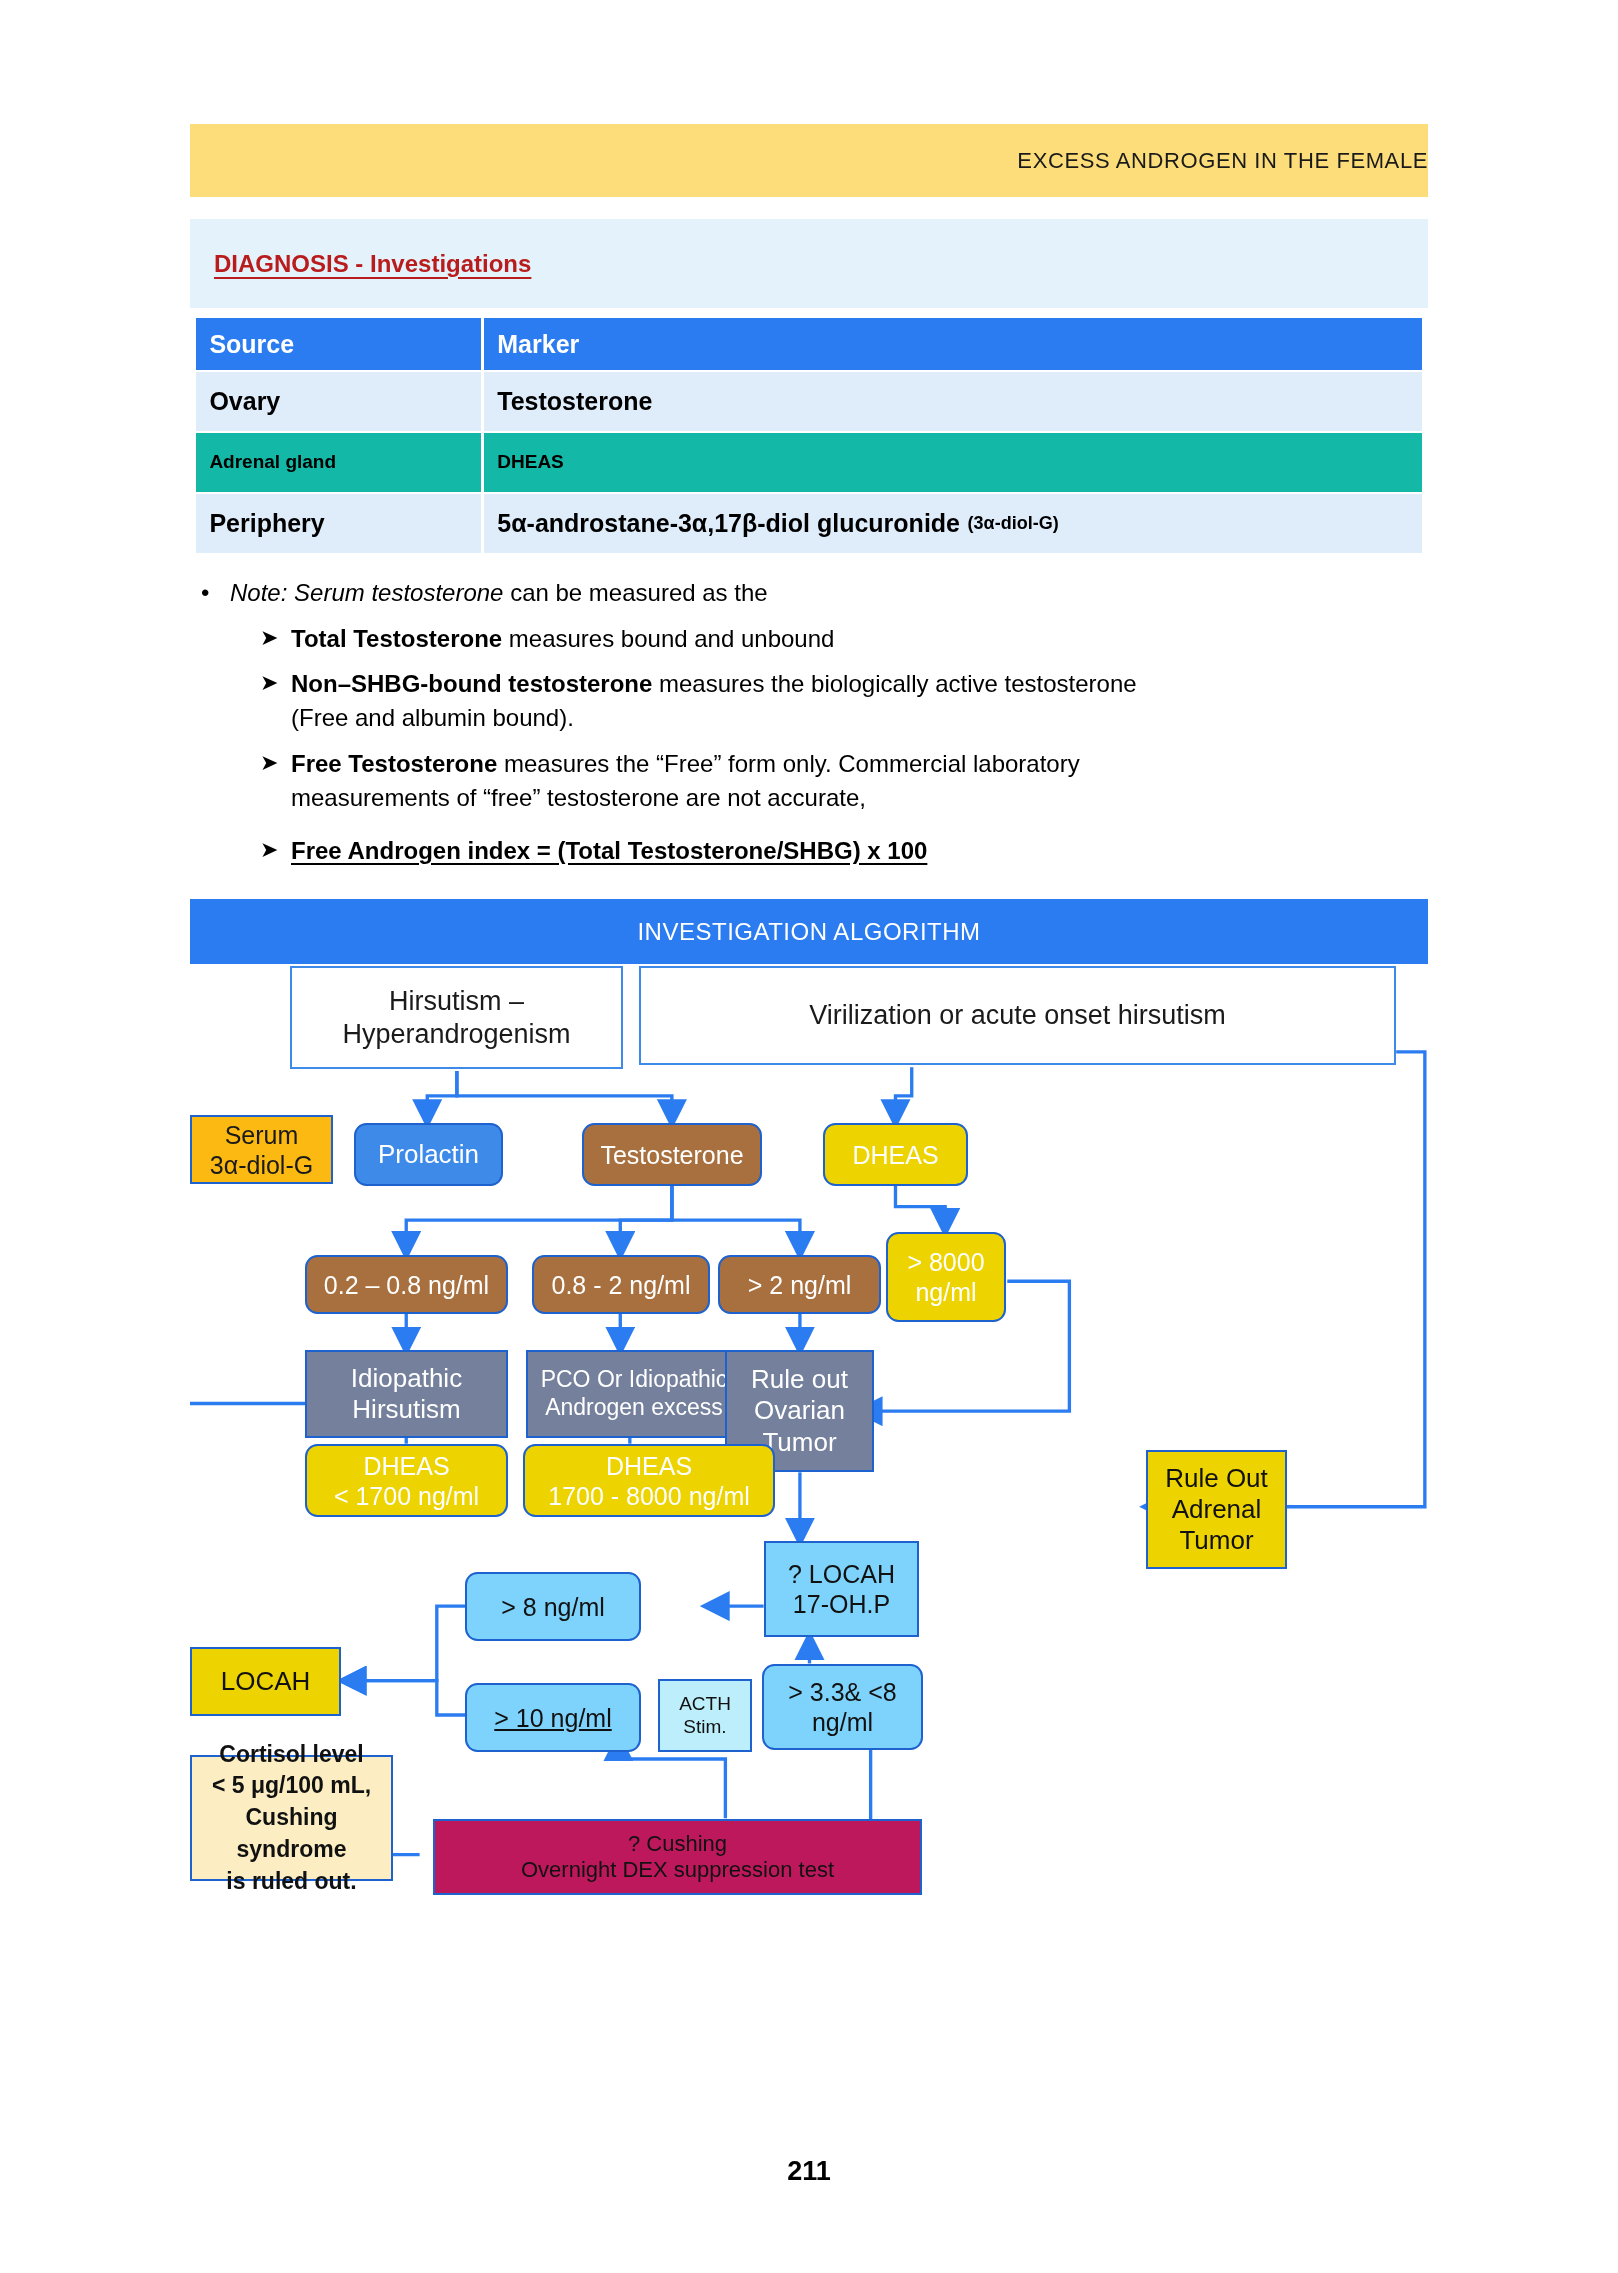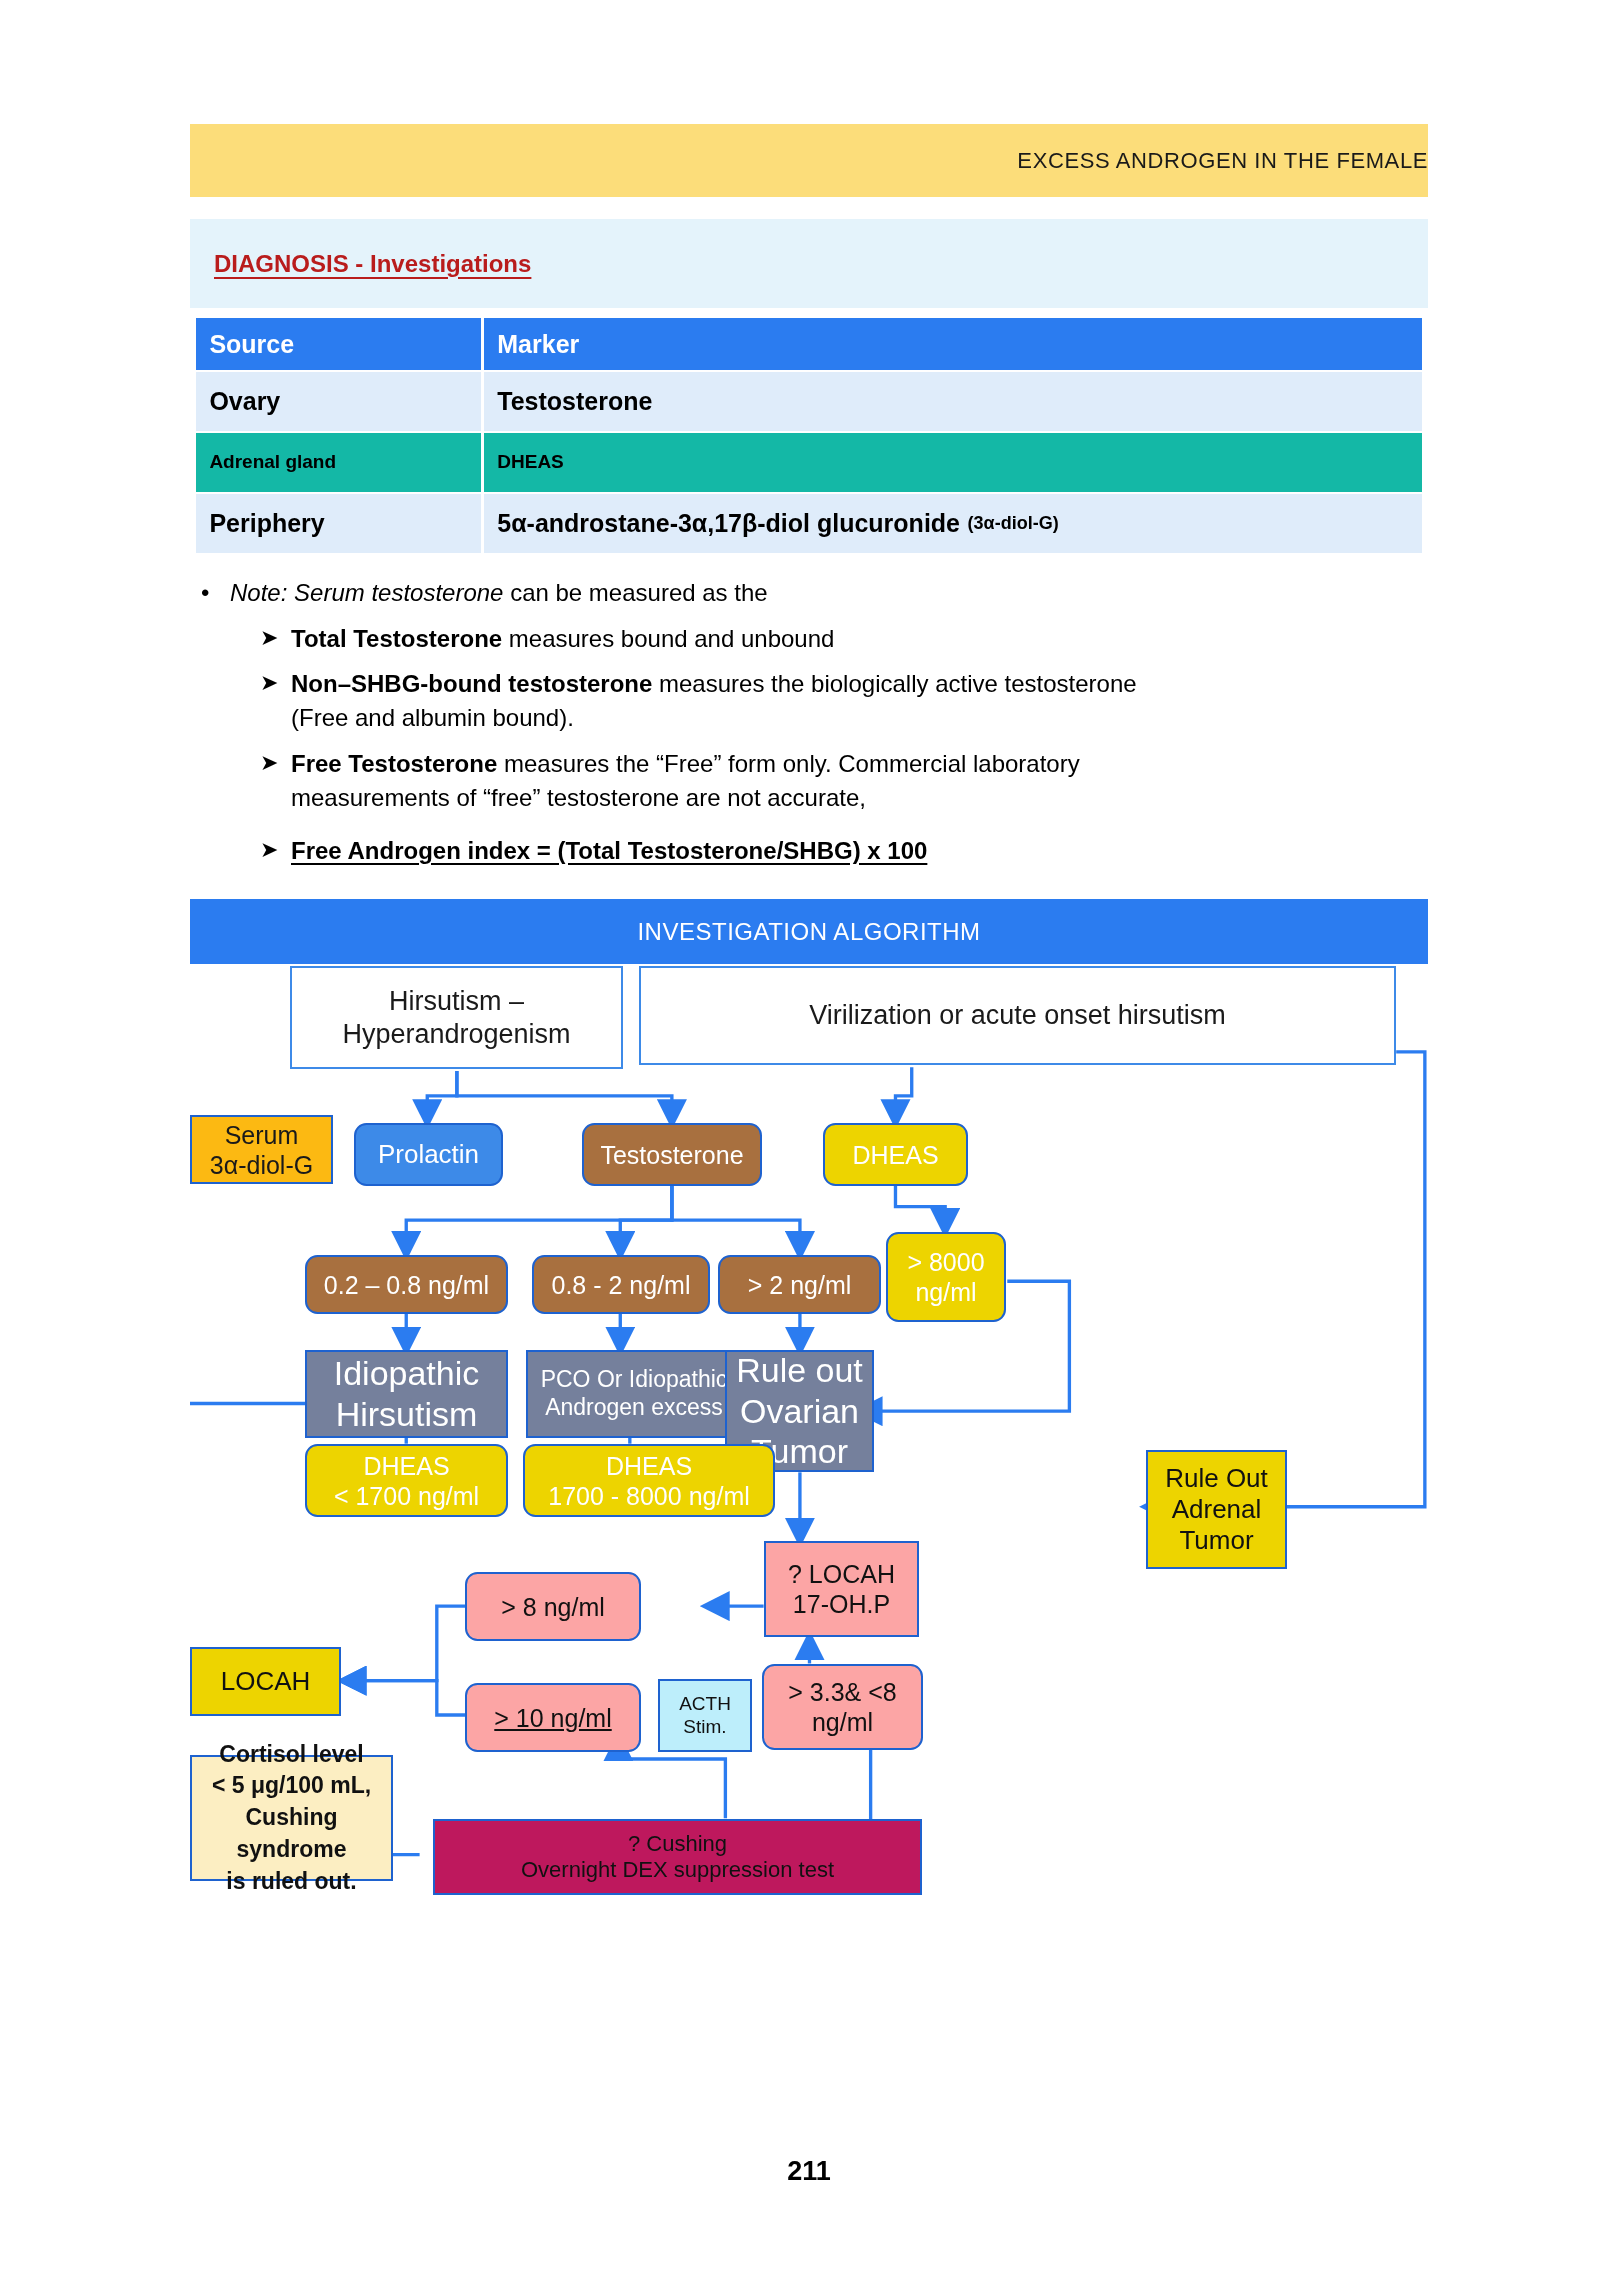--- a/index.html
+++ b/index.html
@@ -67,23 +67,23 @@
   .algo-bar {
     position: absolute; left: 0; top: 0; width: 1238px; height: 65px;
     background: #2b7cf0; color: #fff; display: flex; align-items: center;
     justify-content: center; font-size: 24px; letter-spacing: 0.5px;
   }
   .white-box { background: #fff; border: 2.9px solid #3d8ae8; color: #1a1a1a; font-size: 27px; }
   .orange { background: #fcb912; color: #1a1a1a; font-size: 25px; }
   .blue { background: #3d8ae8; color: #fff; font-size: 26px; border-radius: 12.4px; }
   .brown { background: #a8703f; color: #fff; font-size: 25px; border-radius: 12.4px; }
   .yellow-r { background: #edd400; color: #fff; font-size: 25px; border-radius: 12.4px; }
-  .gray { background: #75809c; color: #fff; font-size: 34px; }
+  .gray { background: #75809c; color: #fff; font-size: 26px; }
   .yellow-s { background: #edd400; color: #111; font-size: 26px; }
-  .cyan { background: #fca5a5; color: #111; font-size: 25px; border-radius: 12.4px; }
+  .cyan { background: #7dd3fc; color: #111; font-size: 25px; border-radius: 12.4px; }
   .cyan-sq { background: #bdeefb; color: #111; font-size: 19px; }
   .cream { background: #fceec2; color: #111; font-size: 23px; font-weight: bold; }
   .green { background: #be185d; color: #111; font-size: 22px; }
 
   
   .pageno {
     position: absolute; left: 0; top: 2156px; width: 1618px;
     text-align: center; font-size: 27px; font-weight: bold; color: #000;
   }
 </style>

